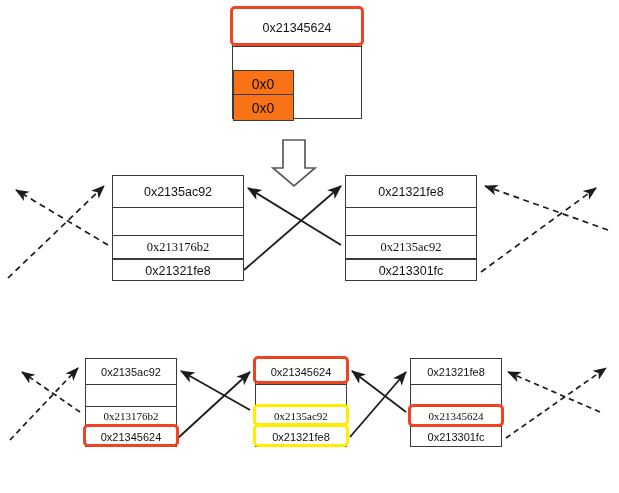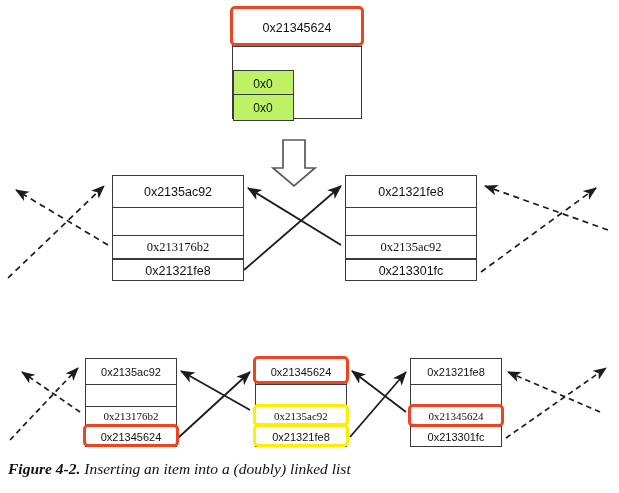--- a/index.html
+++ b/index.html
@@ -75,25 +75,25 @@
     border-bottom: 1.6px solid #3a3a3a;
   }
   #node-new .row-blank { height: 24px; }
   #node-new .sub {
     position: absolute;
     left: -0.5px;
     width: 61px;
     height: 27px;
     box-sizing: border-box;
     border: 1.6px solid #3a3a3a;
-    background: #bef264;
+    background: #f97316;
     display: flex;
     align-items: center;
     justify-content: center;
-    font-size: 12px;
+    font-size: 14px;
     color: #111111;
   }
   #node-new .sub-1 { top: 61px; }
   #node-new .sub-2 { top: 85px; }
   #hl-new-addr {
     left: 230px; top: 6px;
     width: 134px; height: 40px;
   }
 
   
@@ -241,18 +241,14 @@
   <div class="hl hl-yellow" id="hl-bm-4" style="border-color: rgb(255, 238, 0);"></div>
 
   <div class="node node-bot" id="node-bot-right">
     <div class="cell c1 divider-bottom">0x21321fe8</div>
     <div class="cell c2 divider-bottom"></div>
     <div class="cell c3 divider-bottom-thick">0x21345624</div>
     <div class="cell c4">0x213301fc</div>
   </div>
   <div class="hl hl-red" id="hl-br-3" style="border-color: rgb(238, 68, 34);"></div>
 
-  <div id="caption">
-    <span class="cap-strong">Figure 4-2.</span>
-    <span>Inserting an item into a (doubly) linked list</span>
-  </div>
 
 </div>
 
 </body></html>

